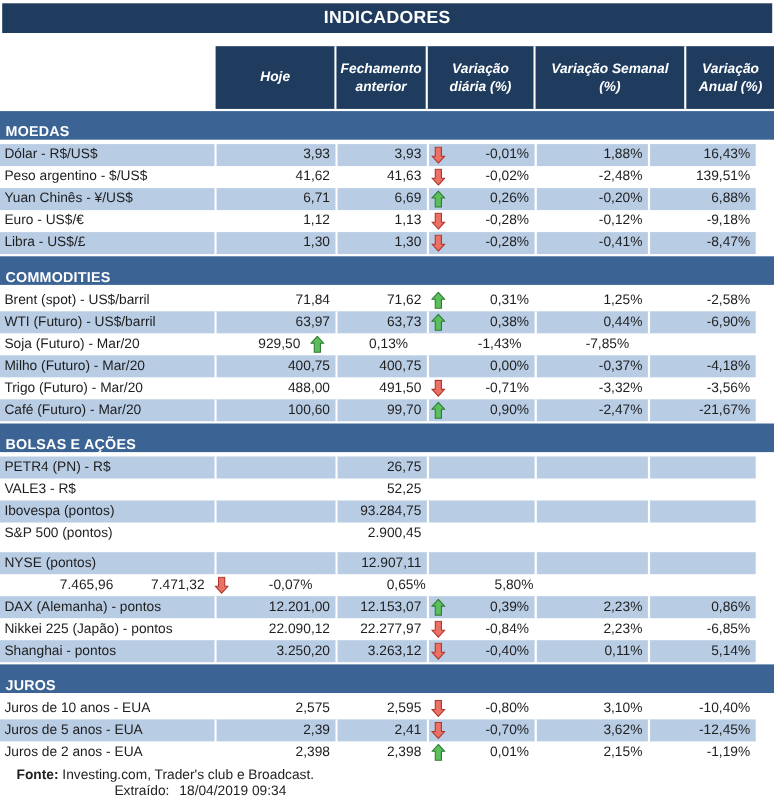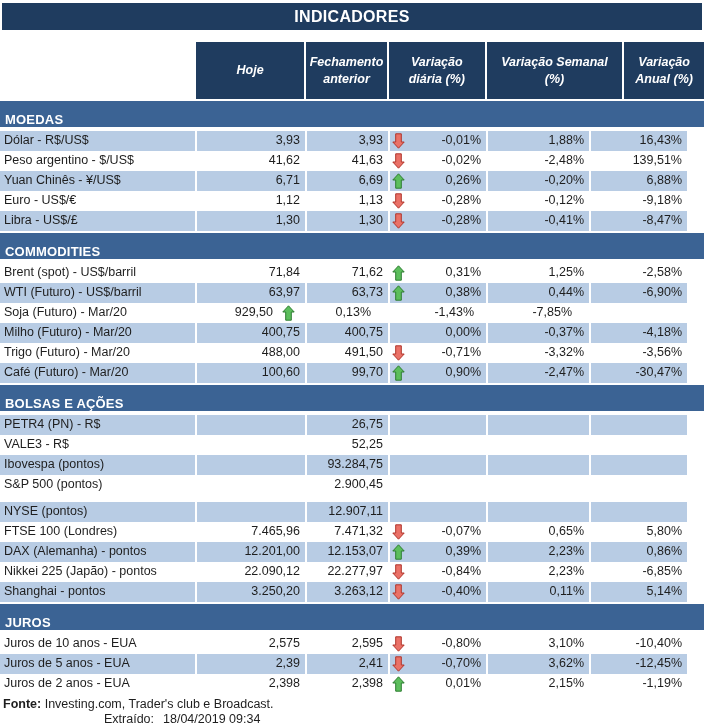--- a/index.html
+++ b/index.html
@@ -50,21 +50,21 @@
   .cell.vars{width:103px}
   .cell.vara{width:96px;border-right:none}
   .row.shaded .cell{background:var(--stripe);}
   .row.gap-before{margin-top:7px;}
   .arrow{position:absolute;left:2px;top:2px;width:13px;height:16px;display:block;}
   .arrow svg{display:block}
   .arrow.up polygon{fill:var(--green);stroke:var(--green-edge);stroke-width:1;}
   .arrow.down svg{transform:scaleY(-1);}
   .arrow.down polygon{fill:var(--red);stroke:var(--red-edge);stroke-width:1;}
   .footer{margin-top:3px;font-size:12.5px;}
-  .fonte-line{padding-left:3px;}
+  .fonte-line{padding-left:15px;}
   .bold{font-weight:bold;}
   .extraido-line{padding-left:104px;margin-top:1px;}
   .extraido-line .lbl{margin-right:9px;}
 </style>
 </head>
 <body>
 
 <div class="sheet">
 
   <div class="title-bar">INDICADORES</div>
@@ -254,21 +254,21 @@
     <div class="cell num fech">99,70</div>
     <div class="cell num vard">
       <span class="arrow up">
         <svg width="13" height="16" viewBox="0 0 13 16" aria-hidden="true">
           <polygon points="6.5,0.8 12.2,7 9.3,7 9.3,15.2 3.7,15.2 3.7,7 0.8,7"></polygon>
         </svg>
       </span>
       <span class="val">0,90%</span>
     </div>
     <div class="cell num vars">-2,47%</div>
-    <div class="cell num vara">-30,47%</div>
+    <div class="cell num vara">-21,67%</div>
   </div>
 </div>
   </section>
 
   <section>
     <div class="section-bar">
       <span class="section-name">BOLSAS E AÇÕES</span>
     </div>
     <div class="rows">
   <div class="row shaded">
@@ -335,21 +335,20 @@
       <span class="arrow none">
         
       </span>
       <span class="val"></span>
     </div>
     <div class="cell num vars"></div>
     <div class="cell num vara"></div>
   </div>
 
   <div class="row">
-    <div class="cell label">FTSE 100 (Londres)</div>
     <div class="cell num hoje">7.465,96</div>
     <div class="cell num fech">7.471,32</div>
     <div class="cell num vard">
       <span class="arrow down">
         <svg width="13" height="16" viewBox="0 0 13 16" aria-hidden="true">
           <polygon points="6.5,0.8 12.2,7 9.3,7 9.3,15.2 3.7,15.2 3.7,7 0.8,7"></polygon>
         </svg>
       </span>
       <span class="val">-0,07%</span>
     </div>

